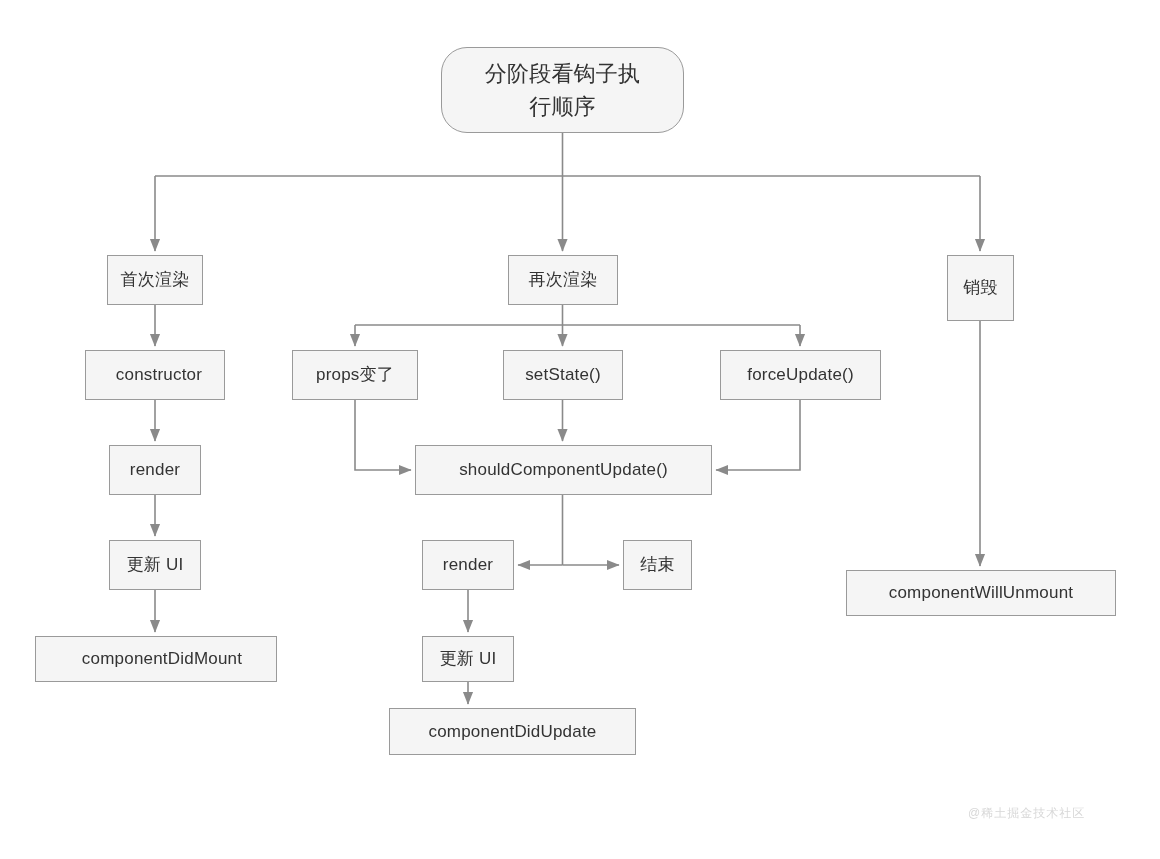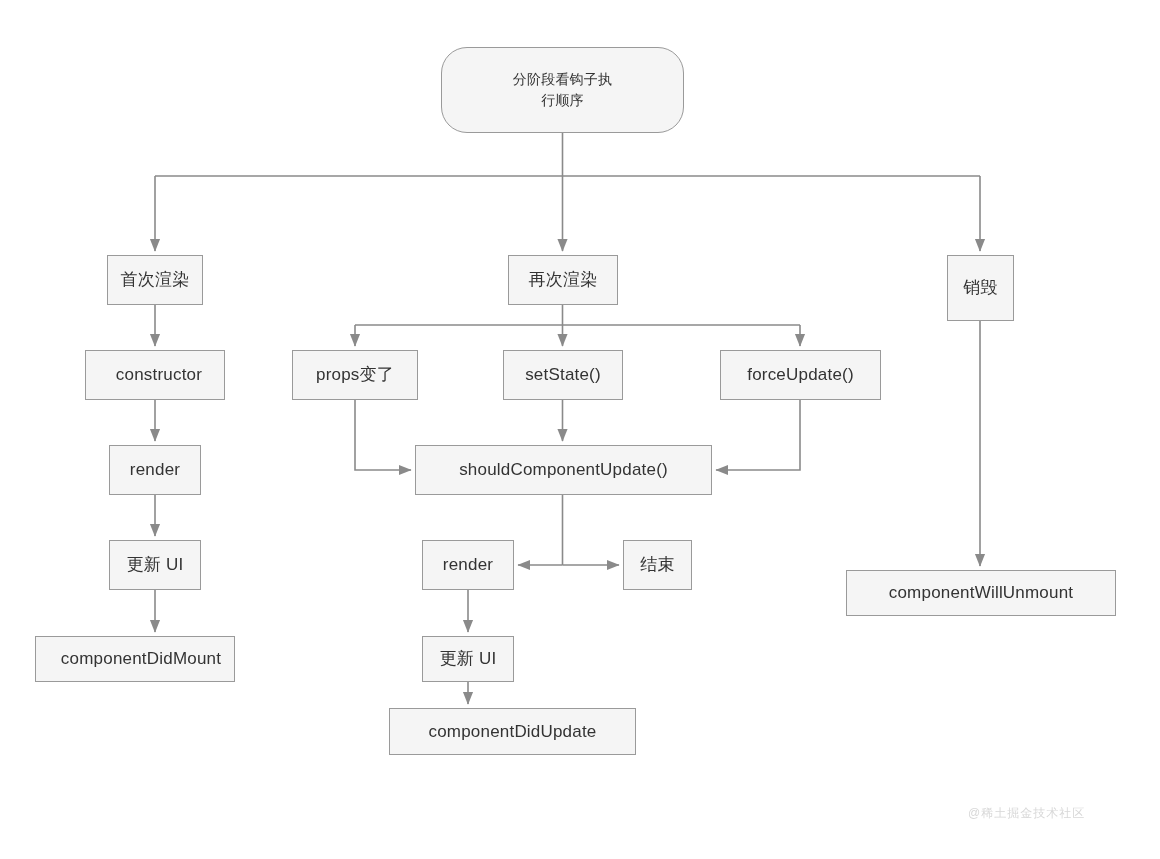--- a/index.html
+++ b/index.html
@@ -35,21 +35,21 @@
     text-align: center;
     color: #333333;
     font-size: 17px;
     line-height: 1.25;
     letter-spacing: 0.2px;
     white-space: pre-line;
     z-index: 2;
   }
   .node.stadium {
     border-radius: 26px;
-    font-size: 14px;
+    font-size: 22px;
     line-height: 1.5;
   }
   .watermark {
     position: absolute;
     color: #d8d8d8;
     font-size: 12px;
     letter-spacing: 1px;
     z-index: 3;
     user-select: none;
   }
@@ -111,20 +111,20 @@
       <div class="node" style="left: 85px; top: 350px; width: 140px; height: 50px; padding-left: 8px;">constructor</div>
       <div class="node" style="left: 292px; top: 350px; width: 126px; height: 50px;">props变了</div>
       <div class="node" style="left: 503px; top: 350px; width: 120px; height: 50px;">setState()</div>
       <div class="node" style="left: 720px; top: 350px; width: 161px; height: 50px;">forceUpdate()</div>
       <div class="node" style="left: 109px; top: 445px; width: 92px; height: 50px;">render</div>
       <div class="node" style="left: 415px; top: 445px; width: 297px; height: 50px;">shouldComponentUpdate()</div>
       <div class="node" style="left: 109px; top: 540px; width: 92px; height: 50px;">更新 UI</div>
       <div class="node" style="left: 422px; top: 540px; width: 92px; height: 50px;">render</div>
       <div class="node" style="left: 623px; top: 540px; width: 69px; height: 50px;">结束</div>
       <div class="node" style="left: 846px; top: 570px; width: 270px; height: 46px;">componentWillUnmount</div>
-      <div class="node" style="left: 35px; top: 636px; width: 200px; height: 46px; padding-left: 12px;">componentDidMount</div>
+      <div class="node" style="left: 35px; top: 636px; width: 242px; height: 46px; padding-left: 12px;">componentDidMount</div>
       <div class="node" style="left: 422px; top: 636px; width: 92px; height: 46px;">更新 UI</div>
       <div class="node" style="left: 345px; top: 708px; width: 247px; height: 47px; margin-left: 44px;">componentDidUpdate</div>
     </div>
 
   <div class="watermark" style="left: 968px; top: 805px;">@稀土掘金技术社区</div>
 
 </div>
 
 </body></html>

